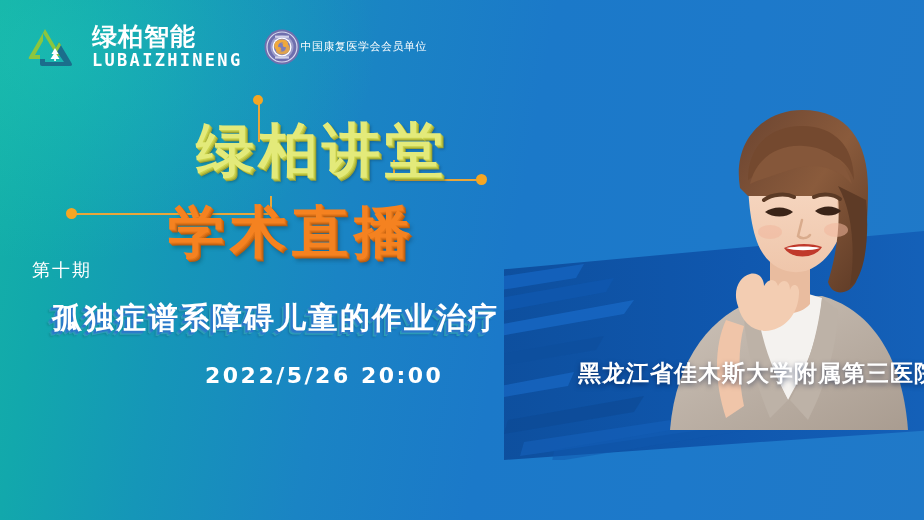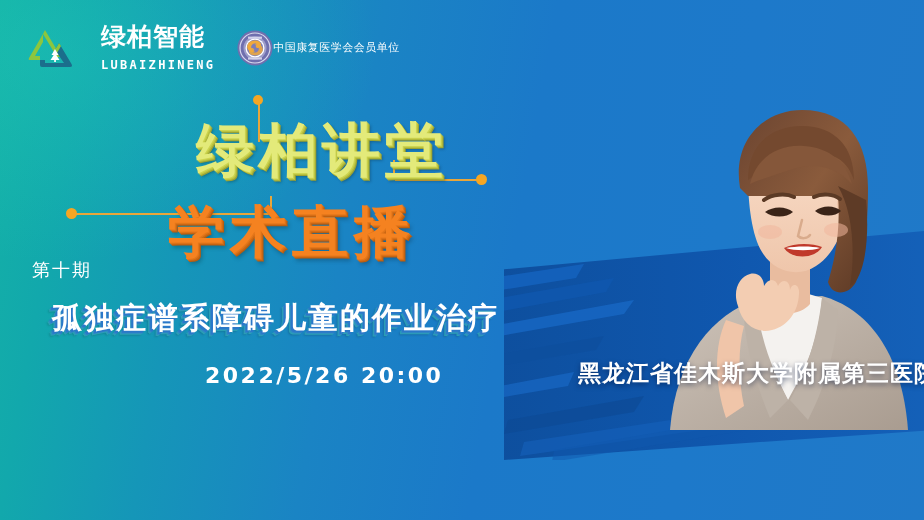--- a/index.html
+++ b/index.html
@@ -30,31 +30,31 @@
   }
 
   
   .header {
     position: absolute;
     left: 28px; top: 24px;
     display: flex;
     align-items: center;
     gap: 22px;
   }
-  .logo-block { display: flex; align-items: center; gap: 27px; }
+  .logo-block { display: flex; align-items: center; gap: 18px; }
   .logo-mark { width: 46px; height: 42px; display:block; }
   .logo-words { display: flex; flex-direction: column; line-height: 1; }
   .logo-cn {
     font-size: 25px; font-weight: bold; color: #ffffff;
     letter-spacing: 1px;
     font-family: "DejaVu Sans", "Liberation Sans", sans-serif;
   }
   .logo-en {
-    font-size: 12px; font-weight: bold; color: #ffffff;
-    letter-spacing: 2.3px; margin-top: 10px;
+    font-size: 17px; font-weight: bold; color: #ffffff;
+    letter-spacing: 2.3px; margin-top: 3px;
     font-family: "DejaVu Sans Mono", monospace;
   }
   .assoc-block { display: flex; align-items: center; }
   .assoc-emblem { width: 36px; height: 36px; display:block; }
   .assoc-text {
     font-size: 11px; color: #ffffff; letter-spacing: .5px;
     font-family: "DejaVu Sans", "Liberation Sans", sans-serif;
     white-space: nowrap;
   }
 

